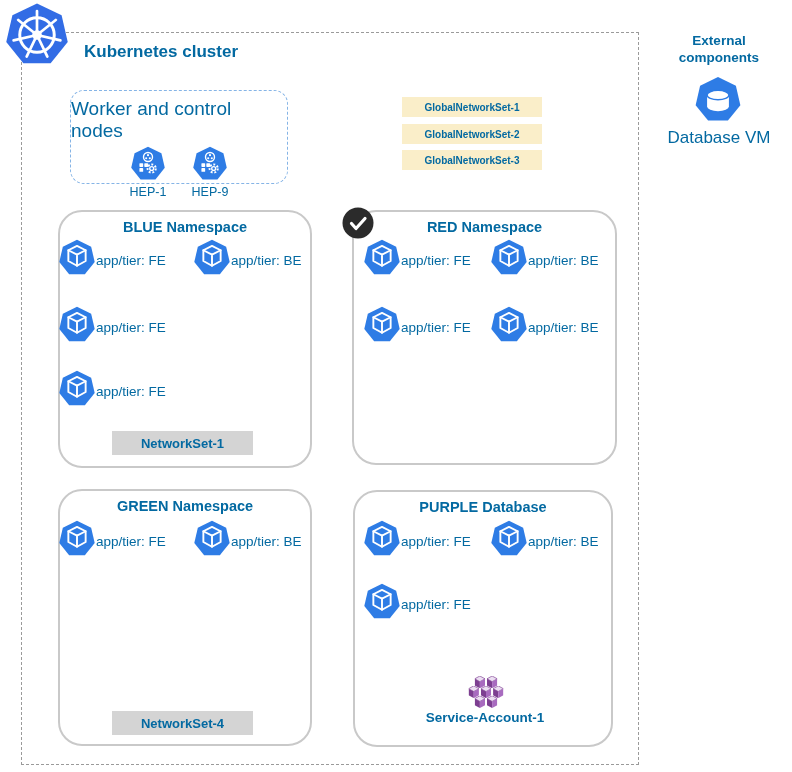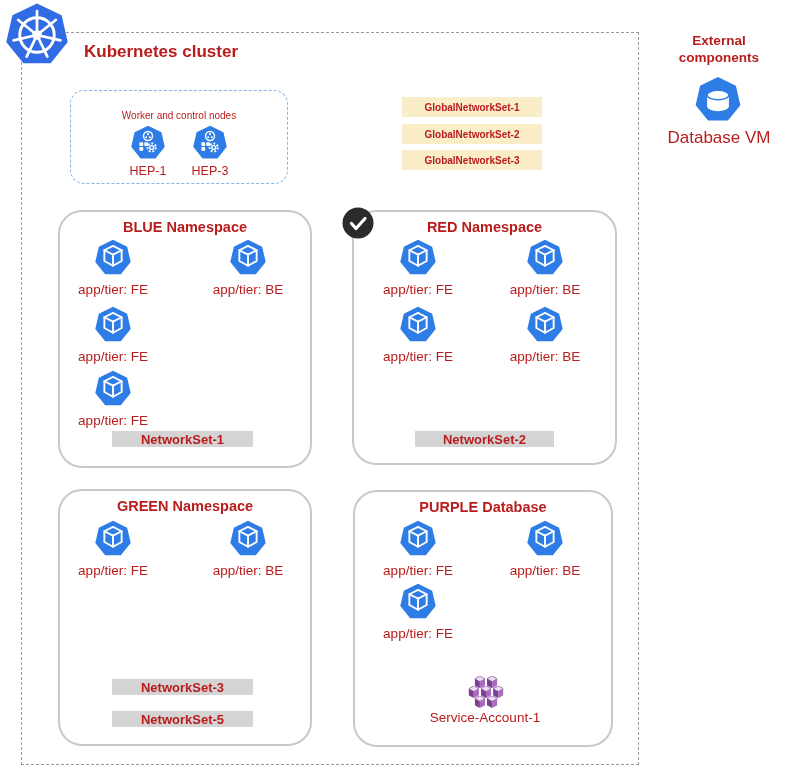--- a/index.html
+++ b/index.html
@@ -1,53 +1,53 @@
 <!DOCTYPE html>
 <html><head>
 <meta charset="utf-8">
 <style>
   html,body{margin:0;padding:0;background:#ffffff;}
   .canvas{
     position:relative;width:792px;height:772px;background:#ffffff;
-    font-family:"Liberation Sans", sans-serif;color:#b91c1c;overflow:hidden;
+    font-family:"Liberation Sans", sans-serif;color:#0369a1;overflow:hidden;
   }
   .cluster-border{
     position:absolute;left:21px;top:32px;width:618px;height:733px;
     border:1.5px dashed #9a9a9a;box-sizing:border-box;
   }
   .k8s-logo{position:absolute;left:4px;top:2px;width:66px;height:66px;}
   .cluster-title{position:absolute;left:84px;top:42px;font-size:17px;font-weight:bold;}
   .worker-box{
     position:absolute;left:70px;top:90px;width:218px;height:94px;
     border:1.5px dashed #85b4e6;border-radius:14px;box-sizing:border-box;
     display:flex;flex-direction:column;align-items:center;
   }
-  .worker-title{font-size:10px;margin-top:19px;}
+  .worker-title{font-size:19px;margin-top:7px;}
   .worker-row{display:flex;gap:14px;margin-top:4px;}
   .node-item{display:flex;flex-direction:column;align-items:center;width:48px;}
   .node-item svg{width:36px;height:36px;}
   .node-label{font-size:12.5px;margin-top:3px;}
   .gns-chip{
     position:absolute;left:402px;width:140px;height:20px;background:#faeec9;
     font-size:10px;font-weight:bold;display:flex;align-items:center;justify-content:center;
   }
   .ns-box{
     position:absolute;border:2px solid #c9c9c9;border-radius:24px;box-sizing:border-box;background:#ffffff;
   }
   .ns-title{position:absolute;text-align:center;font-size:14.5px;font-weight:bold;}
-  .pod{position:absolute;width:110px;display:flex;flex-direction:column;align-items:center;}
+  .pod{position:absolute;width:110px;display:flex;flex-direction:row;align-items:center;}
   .pod svg{width:38px;height:38px;}
   .pod-label{font-size:13.5px;margin-top:5px;white-space:nowrap;}
   .ns-chip{
-    position:absolute;width:141px;height:16px;background:#d4d4d4;
+    position:absolute;width:141px;height:24px;background:#d4d4d4;
     font-size:13px;font-weight:bold;display:flex;align-items:center;justify-content:center;
   }
   .check-badge{position:absolute;left:342px;top:207px;width:32px;height:32px;}
   .svc-icon{position:absolute;left:467px;top:676px;width:38px;height:32px;}
-  .svc-label{position:absolute;left:405px;top:710px;width:160px;text-align:center;font-size:13.5px;font-weight:normal;}
+  .svc-label{position:absolute;left:405px;top:710px;width:160px;text-align:center;font-size:13.5px;font-weight:bold;}
   .ext-title{position:absolute;left:657px;top:33px;width:124px;text-align:center;font-size:13.5px;font-weight:bold;line-height:1.25;}
   .db-icon{position:absolute;left:694px;top:76px;width:48px;height:48px;}
   .db-label{position:absolute;left:657px;top:128px;width:124px;text-align:center;font-size:17px;}
   .hidden-defs{position:absolute;width:0;height:0;overflow:hidden;}
 </style>
 </head>
 <body>
 
 <svg class="hidden-defs" aria-hidden="true">
   <defs>
@@ -104,21 +104,21 @@
       <div class="node-item">
         <svg viewBox="0 0 44 44">
             <use href="#sym-node"></use>
           </svg>
         <div class="node-label">HEP-1</div>
       </div>
       <div class="node-item">
         <svg viewBox="0 0 44 44">
             <use href="#sym-node"></use>
           </svg>
-        <div class="node-label">HEP-3</div>
+        <div class="node-label">HEP-9</div>
       </div>
     </div>
   </div>
 
   <div class="gns-chip" style="top:97px">GlobalNetworkSet-1</div>
   <div class="gns-chip" style="top:124px">GlobalNetworkSet-2</div>
   <div class="gns-chip" style="top:150px">GlobalNetworkSet-3</div>
 
   <div class="ns-box" style="left:58px;top:210px;width:254px;height:258px"></div>
   <div class="ns-box" style="left:352px;top:210px;width:265px;height:255px"></div>
@@ -211,23 +211,21 @@
     <div class="pod-label">app/tier: BE</div>
   </div>
   <div class="pod" style="left:363px;top:583px">
     <svg viewBox="0 0 44 44">
         <use href="#sym-pod"></use>
       </svg>
     <div class="pod-label">app/tier: FE</div>
   </div>
 
   <div class="ns-chip" style="left:112px;top:431px">NetworkSet-1</div>
-  <div class="ns-chip" style="left:415px;top:431px;width:139px">NetworkSet-2</div>
-  <div class="ns-chip" style="left:112px;top:679px">NetworkSet-3</div>
-  <div class="ns-chip" style="left:112px;top:711px">NetworkSet-5</div>
+  <div class="ns-chip" style="left:112px;top:711px">NetworkSet-4</div>
 
   <svg class="svc-icon" viewBox="0 0 40 34">
     <use href="#sym-cube" x="8" y="0" width="11" height="13"></use>
     <use href="#sym-cube" x="21" y="0" width="11" height="13"></use>
     <use href="#sym-cube" x="1.5" y="10.5" width="11" height="13"></use>
     <use href="#sym-cube" x="14.5" y="10.5" width="11" height="13"></use>
     <use href="#sym-cube" x="27.5" y="10.5" width="11" height="13"></use>
     <use href="#sym-cube" x="8" y="21" width="11" height="13"></use>
     <use href="#sym-cube" x="21" y="21" width="11" height="13"></use>
   </svg>

